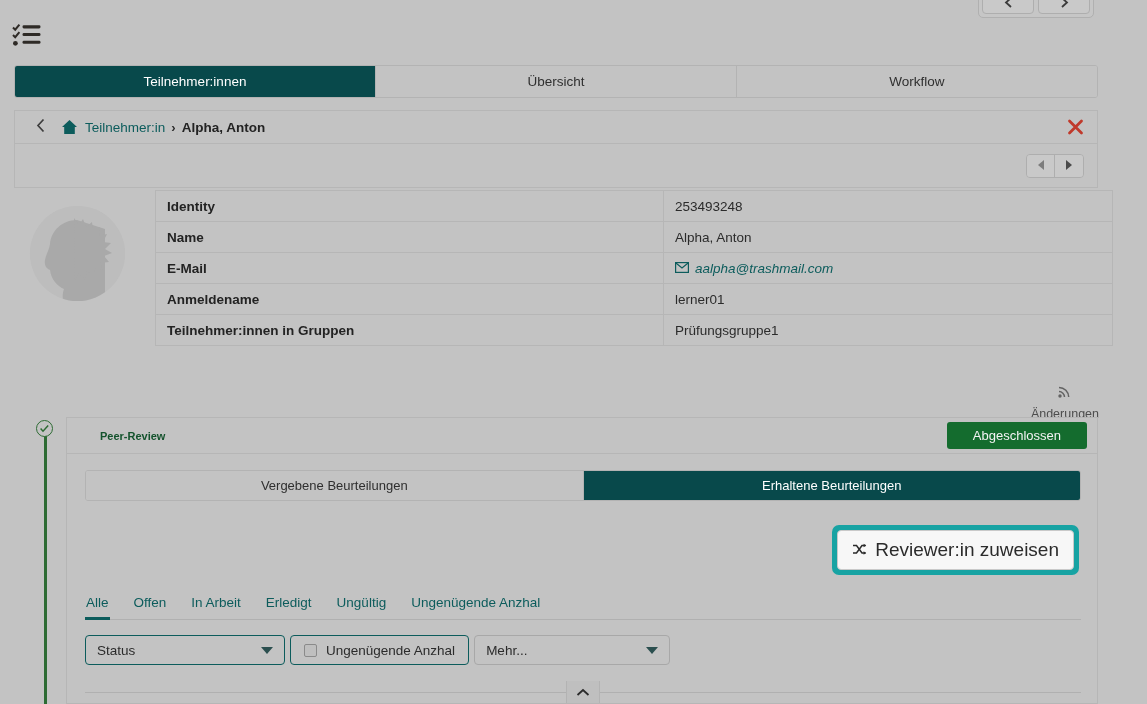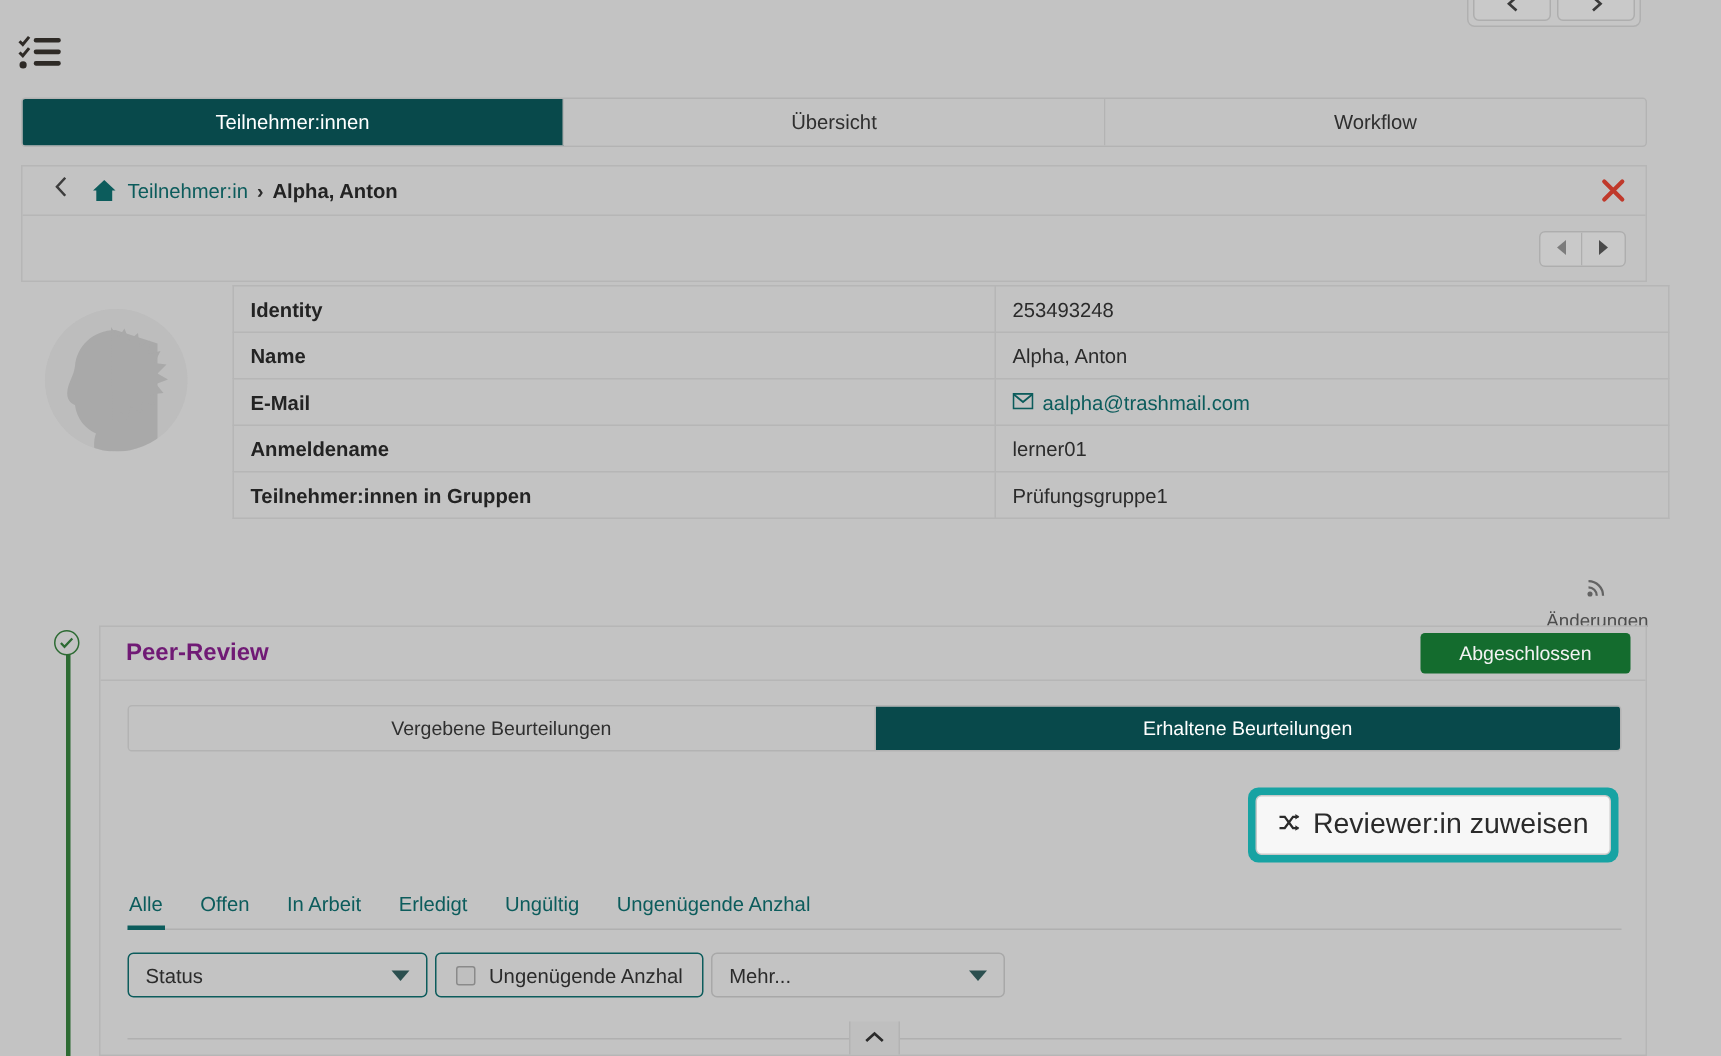--- a/index.html
+++ b/index.html
@@ -102,21 +102,21 @@
   .infotable {
     border-collapse: collapse; width: 958px;
     font-size: 13.5px; table-layout: fixed;
   }
   .infotable td {
     border: 1px solid #b6b6b6;
     padding: 7px 11px; height: 31px; background: #c3c3c3;
   }
   .infotable td.k { width: 508px; font-weight: 700; color: #232323; }
   .infotable td.v { color: #2b2b2b; }
-  .mail-link { color: #0c5c5c; display: inline-flex; align-items: center; gap: 6px; cursor: pointer; }
+  .mail-link { color: #0c5c5c; display: inline-flex; align-items: center; gap: 6px; cursor: pointer; font-style: italic; }
 
   
   .changes {
     position: absolute; top: 385px; right: 48px;
     display: flex; align-items: center; gap: 6px;
     font-size: 12.5px; color: #4d4d4d; flex-direction: column;
   }
   .switch {
     width: 42px; height: 17px; border-radius: 9px;
     background: #9e9e9e; position: relative; display: flex; align-items: center;
@@ -145,21 +145,21 @@
   .panel {
     position: absolute; top: 417px; left: 66px;
     width: 1032px; height: 287px;
     border: 1px solid #b6b6b6; background: #c3c3c3;
   }
   .panel-head {
     height: 36px; display: flex; align-items: center;
     padding: 0 10px 0 17px; border-bottom: 1px solid #b6b6b6;
     justify-content: space-between;
   }
-  .panel-head h2 { margin: 0; font-size: 16px; font-weight: 700; color: #701a75; }
+  .panel-head h2 { margin: 16px; font-size: 11px; font-weight: 700; color: #14532d; }
   .badge {
     background: #146c2e; color: #f3f3f3; font-size: 13px;
     padding: 6px 26px; border-radius: 3px; cursor: pointer;
   }
   .panel-body { padding: 16px 18px 0 18px; }
 
   .subtabs {
     display: flex; width: 996px; height: 31px;
     border: 1px solid #b3b3b3; border-radius: 3px; overflow: hidden;
   }

